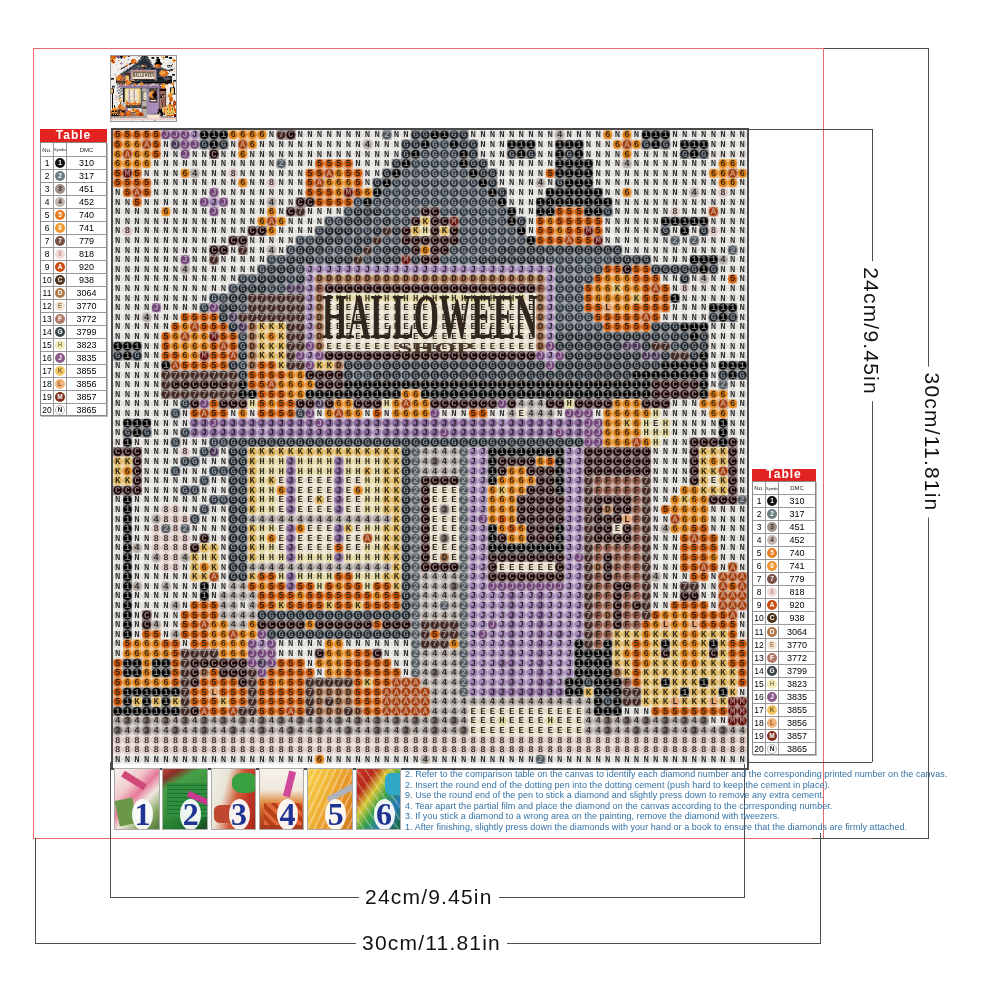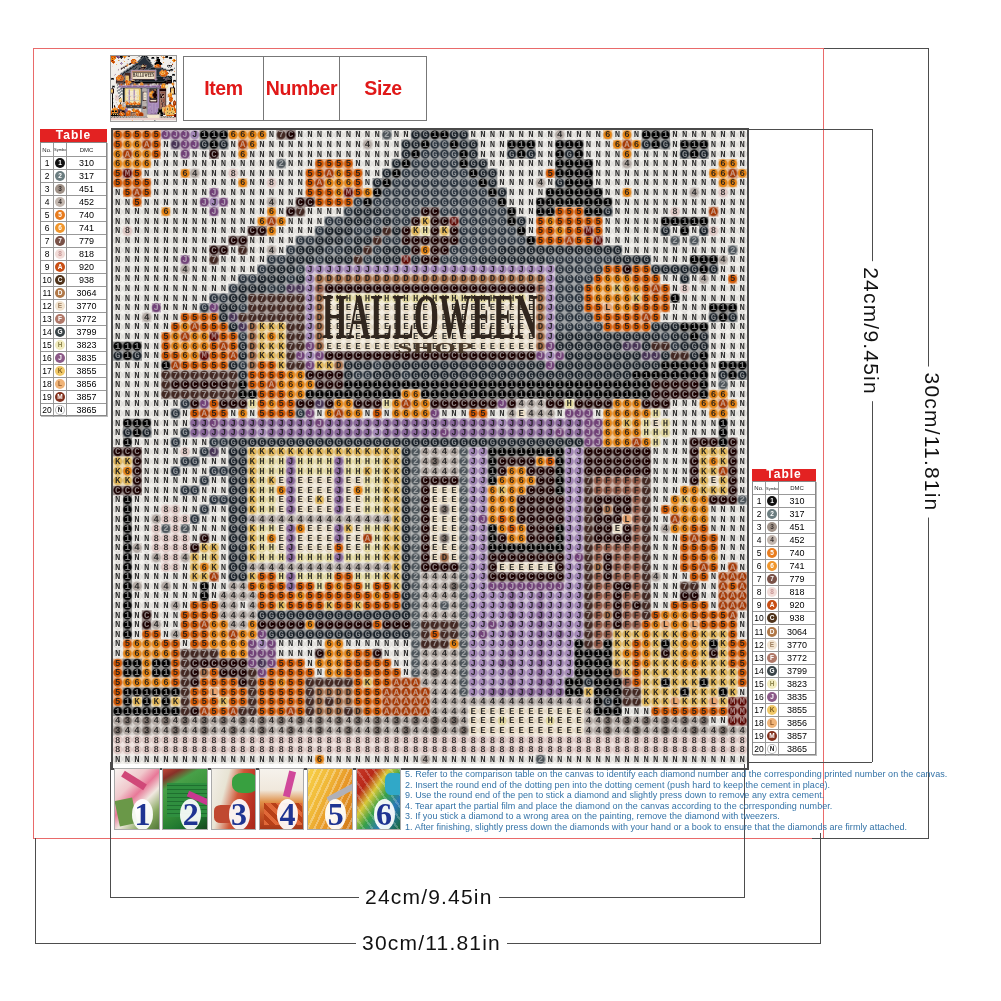--- a/index.html
+++ b/index.html
@@ -81,25 +81,20 @@
 <div class="mline" style="left:110px;top:897px;width:635px;height:1px"></div>
 <div class="mlabel" style="left:359px;top:885px;">24cm/9.45in</div>
 
 <div class="mline" style="left:35px;top:838px;width:1px;height:106px"></div>
 <div class="mline" style="left:820px;top:833px;width:1px;height:111px"></div>
 <div class="mline" style="left:35px;top:943px;width:786px;height:1px"></div>
 <div class="mlabel" style="left:356px;top:931px;">30cm/11.81in</div>
 
 <table id="toptable" cellspacing="0">
 <tbody>
-      <tr>
-        <td class="hd" style="width:80px">Item</td>
-        <td class="hd" style="width:76px">Number</td>
-        <td class="hd" style="width:87px">Size</td>
-      </tr>
 </tbody>
   </table>
 
 <div class="abs" id="thumb">
 <svg width="65" height="65" viewBox="0 0 634 634">
       <use href="#cellsg"></use>
 <text x="317" y="208" text-anchor="middle" font-size="62" textLength="212" lengthAdjust="spacingAndGlyphs" style="font-family:'Liberation Serif',serif;font-weight:bold;fill:#31261e">HALLOWEEN</text>
 </svg></div>
 
 <div class="abs" id="canvas">
@@ -602,19 +597,19 @@
     <span class="tnum-bg"></span>
     <span class="tnum">5</span>
   </div>
 <div class="thumb" style="left:355.5px;background:linear-gradient(125deg,#c83828 0%,#b82818 22%,#d8c838 38%,#38a048 55%,#2878b8 75%,#186838 100%)">
     <i style="position:absolute;left:0;top:0;width:48px;height:64px;background:repeating-linear-gradient(55deg,rgba(255,255,255,.22) 0 2px,transparent 2px 7px)"></i>
     <i style="position:absolute;left:28px;top:4px;width:18px;height:22px;background:#30a8c8;border-radius:30%"></i>
     <span class="tnum-bg"></span>
     <span class="tnum">6</span>
   </div>
 <div class="abs" id="instr">
-    <div>5. Refer to the comparison table on the canvas to identify each diamond number and the corresponding printed number on the canvas.</div>
+    <div>2. Refer to the comparison table on the canvas to identify each diamond number and the corresponding printed number on the canvas.</div>
     <div>2. Insert the round end of the dotting pen into the dotting cement (push hard to keep the cement in place).</div>
     <div>9. Use the round end of the pen to stick a diamond and slightly press down to remove any extra cement.</div>
     <div>4. Tear apart the partial film and place the diamond on the canvas according to the corresponding number.</div>
     <div>3. If you stick a diamond to a wrong area on the painting, remove the diamond with tweezers.</div>
     <div>1. After finishing, slightly press down the diamonds with your hand or a book to ensure that the diamonds are firmly attached.</div>
   </div>
 
 </body></html>

